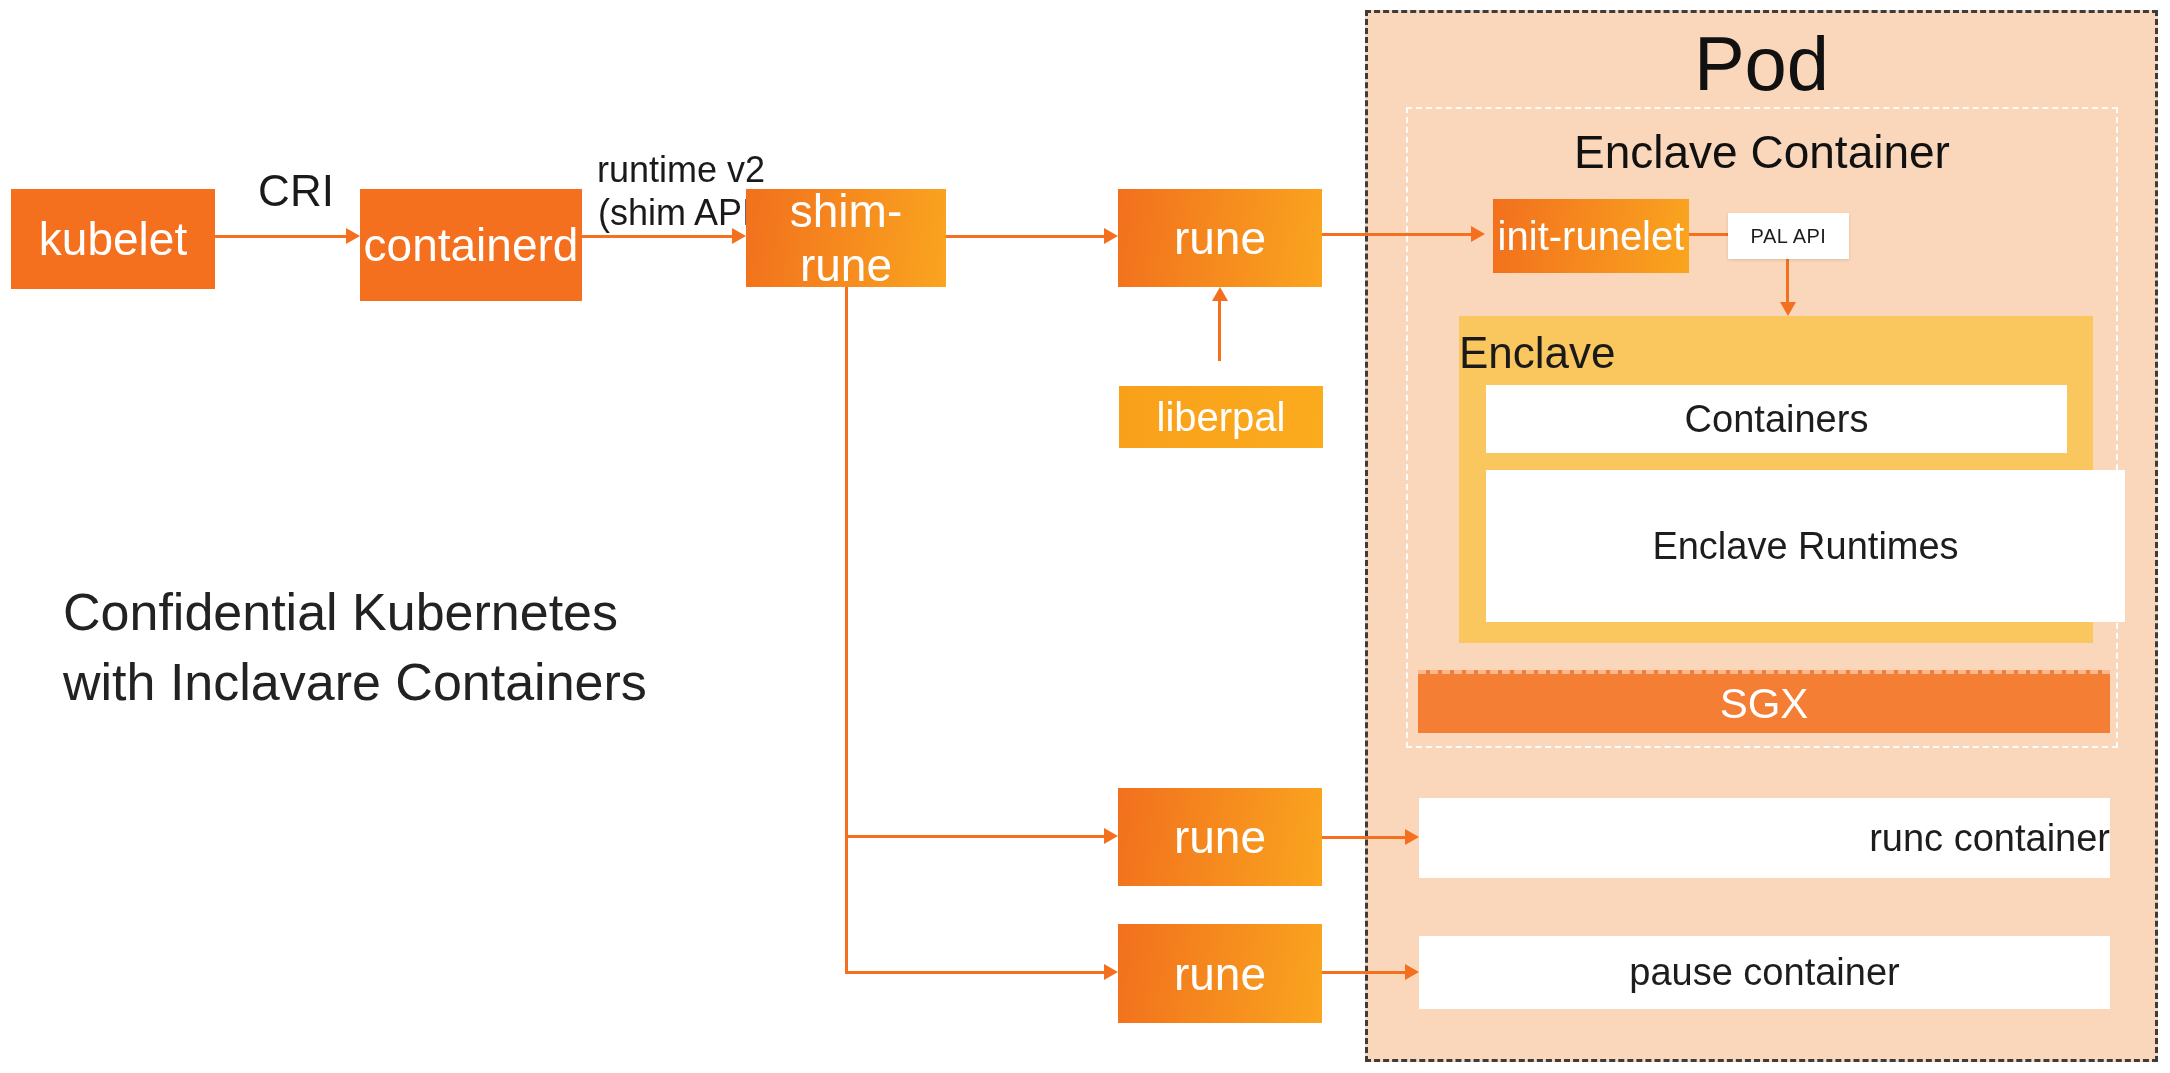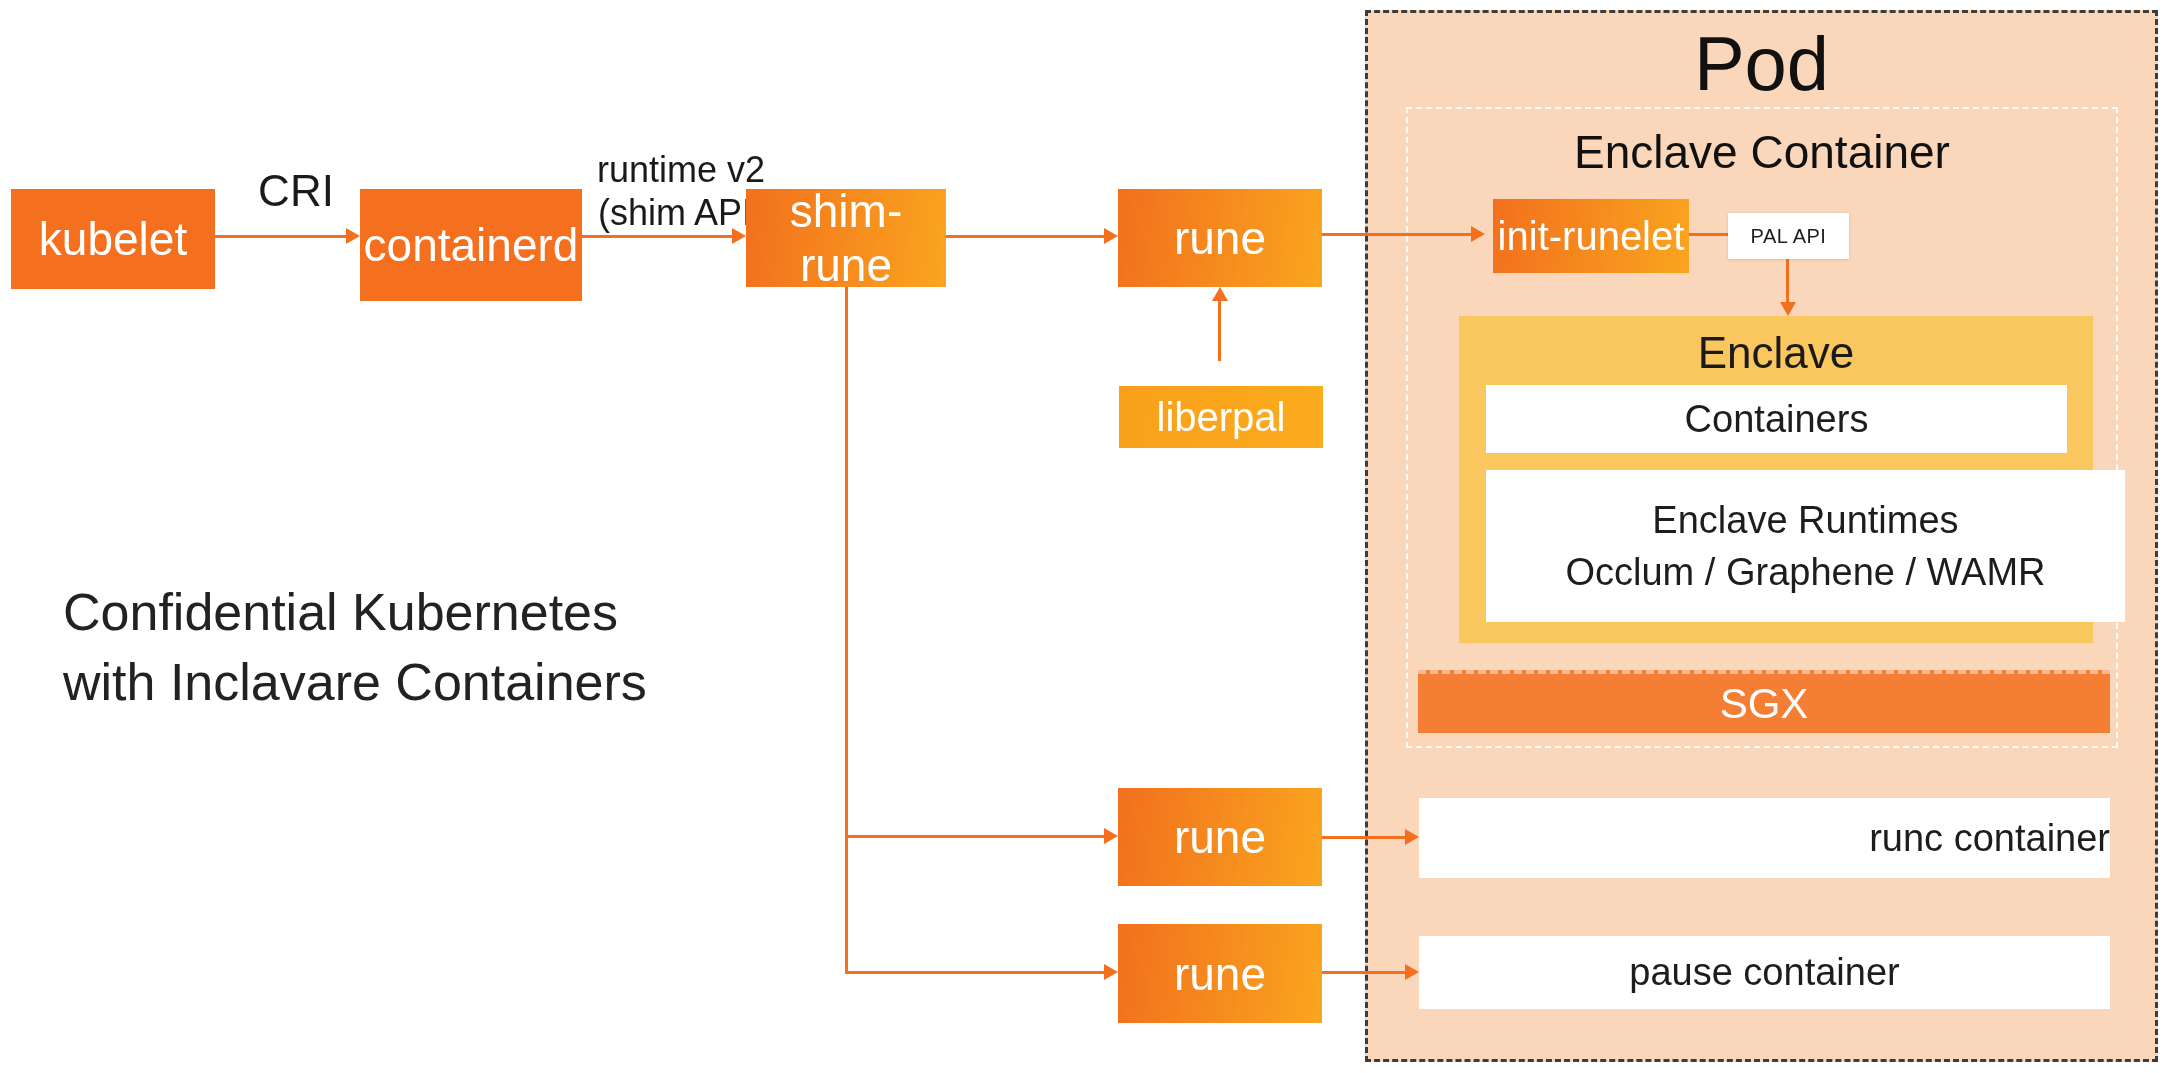--- a/index.html
+++ b/index.html
@@ -52,21 +52,21 @@
   .ec-title{
     position:absolute;left:1406px;top:124px;width:712px;
     font-size:46px;line-height:56px;color:#111;text-align:center;
   }
   .enclave-box{
     position:absolute;left:1459px;top:316px;width:634px;height:327px;
     background:#FAC75F;
   }
   .enclave-title{
     position:absolute;left:1459px;top:326px;width:634px;
-    font-size:44px;line-height:54px;color:#1a1a1a;text-align:center;
+    font-size:44px;line-height:54px;color:#1a1a1a;
   }
   .sgx-bar{
     position:absolute;left:1418px;top:670px;width:692px;height:63px;
     background:#F57E35;border-top:4px dashed rgba(255,255,255,0.45);
     box-sizing:border-box;
     display:flex;align-items:center;justify-content:center;
     color:#fff;font-size:42px;
   }
   
   .t46{font-size:46px;}
@@ -176,21 +176,20 @@
   <div class="enclave-box"></div>
   <div class="enclave-title">Enclave</div>
 
   <div class="box white-box t38" style="left:1486px;top:385px;width:581px;height:68px;">
     <span>Containers</span>
   </div>
 
   <div class="box white-box t38" style="left:1486px;top:470px;width:639px;height:152px;line-height:52px;">
     <span>
       <span class="two-line">Enclave Runtimes</span>
-      <span class="two-line">Occlum / Graphene / WAMR</span>
     </span>
   </div>
 
   <div class="sgx-bar">
     <span>SGX</span>
   </div>
 
   <div class="box white-box t38" style="left:1419px;top:798px;width:691px;height:80px;justify-content:flex-end;">
     <span>runc container</span>
   </div>

